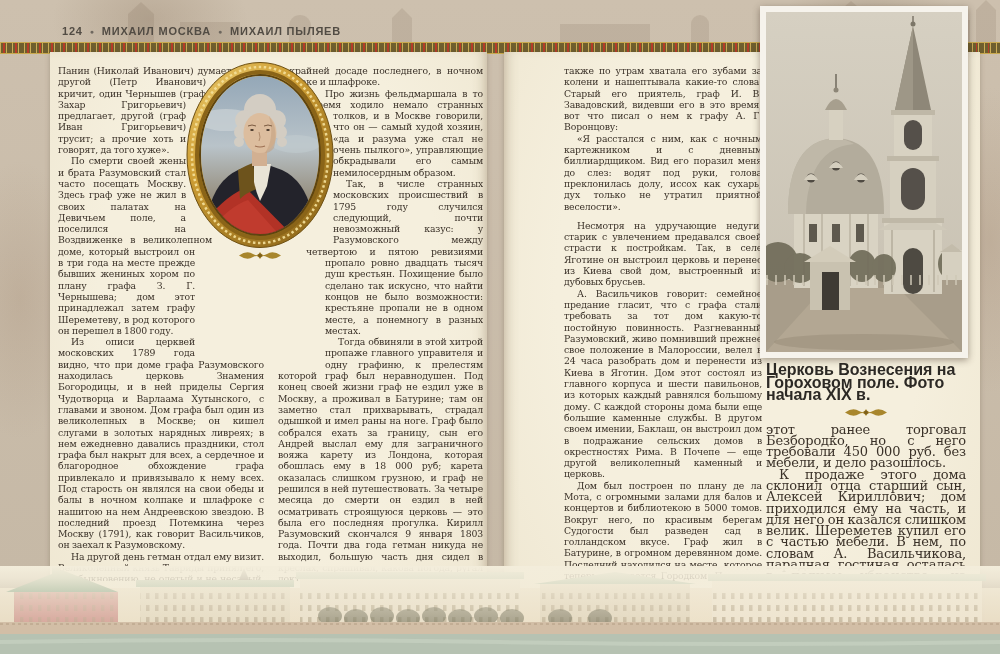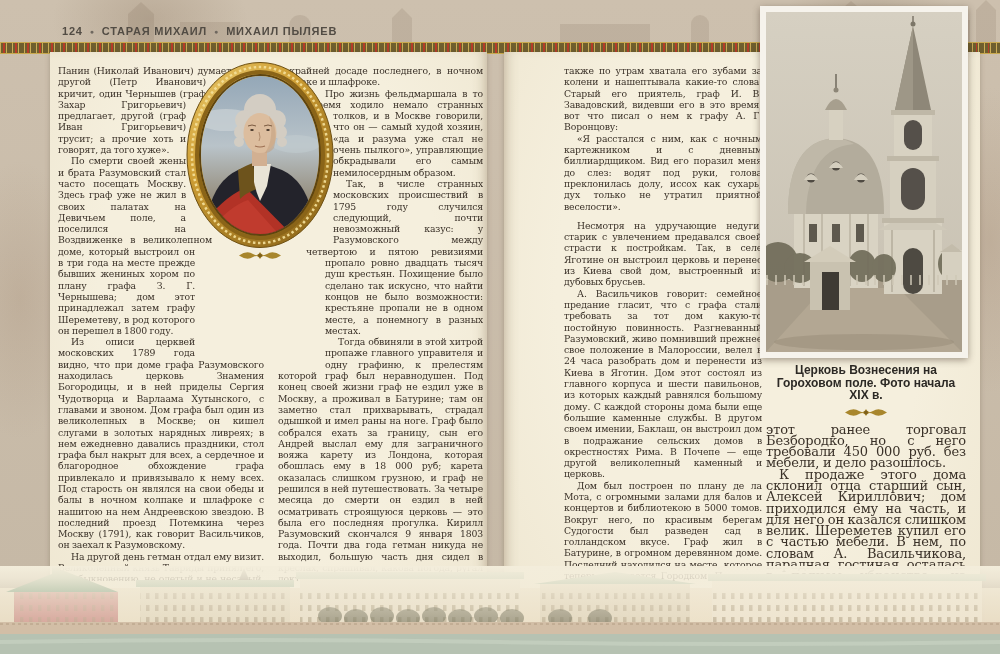--- a/index.html
+++ b/index.html
@@ -49,22 +49,22 @@
   .fl{float:left;clear:left;}
   
   .fig{position:absolute;left:136px;top:10px;width:148px;z-index:2;text-align:center;}
   .fig svg{display:block;margin:0 auto;}
   .figcap{margin:5px auto 2px;width:124px;font-family:"Liberation Sans",sans-serif;
       font-weight:bold;font-size:10px;line-height:12.5px;color:#2c2925;text-align:center;}
   
   .photo{position:absolute;left:760px;top:6px;width:208px;height:352px;z-index:5;background:#f6f3ec;
       box-shadow:0 2px 7px rgba(60,45,30,.45);padding:6px;box-sizing:border-box;}
   .photo svg{display:block;}
-  .photocap{font-family:"Liberation Sans",sans-serif;font-weight:bold;font-size:12px;line-height:12.5px;
-      color:#2c2925;text-align:center;}
+  .photocap{font-family:"Liberation Sans",sans-serif;font-weight:bold;font-size:16px;line-height:12.5px;
+      color:#2c2925;}
   .flourish{display:block;margin:4px auto 0;}
   
   .pano{position:absolute;left:0;top:566px;width:1000px;height:88px;z-index:4;pointer-events:none;}
   .pano::after{content:"";position:absolute;inset:0;
       background:linear-gradient(to bottom, rgba(243,237,219,1) 0%, rgba(243,237,219,.85) 14%, rgba(243,237,219,.45) 36%, rgba(243,237,219,0) 66%);}
 </style>
 </head>
 <body>
 
 <div class="screen">
@@ -85,21 +85,21 @@
         <path d="M838 42 L838 12 L851 1 L864 12 L864 42 Z"></path>
         <rect x="900" y="20" width="70" height="22"></rect>
         <path d="M976 42 L976 10 L986 0 L996 10 L996 42 Z"></path>
       </g>
     </svg>
   </div>
 
   <div class="header">
     <span>124</span>
     <span class="hdot">●</span>
-    <span>СТАРАЯ МИХАИЛ</span>
+    <span>МИХАИЛ МОСКВА</span>
     <span class="hdot">●</span>
     <span>МИХАИЛ ПЫЛЯЕВ</span>
   </div>
 
   <div class="band"></div>
 
   <div class="page page-left">
 
     <div class="fig">
       <svg width="148" height="187" viewBox="0 0 148 187">

